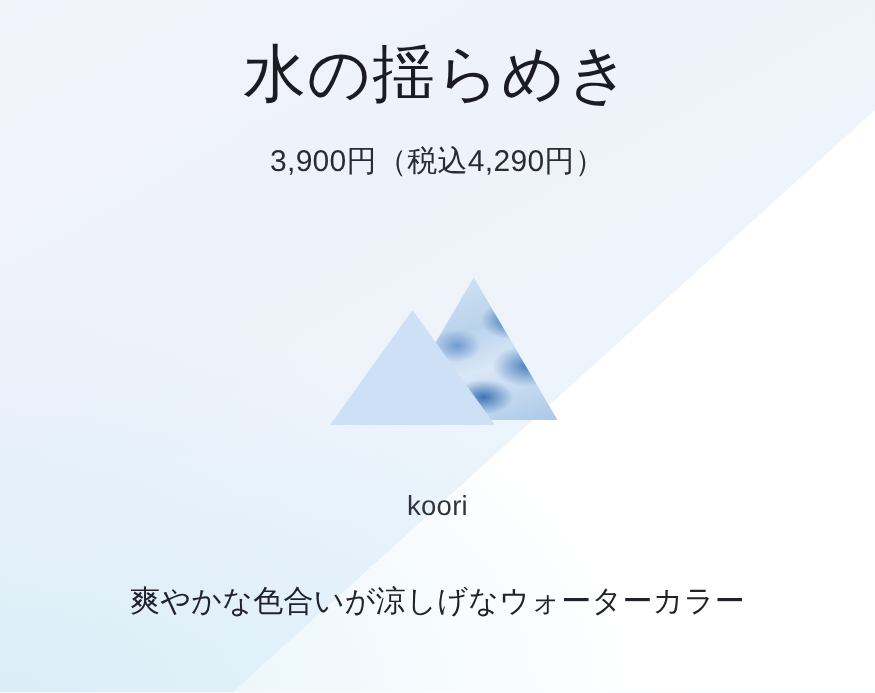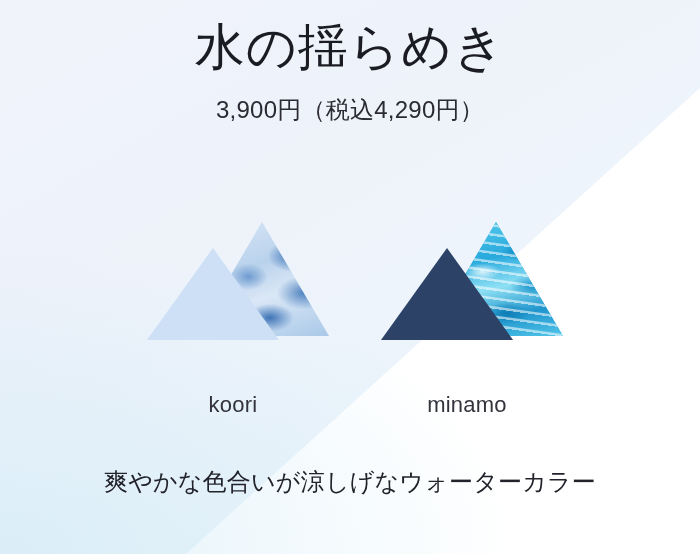--- a/index.html
+++ b/index.html
@@ -43,21 +43,21 @@
 
   .header {
     position: absolute;
     top: 0;
     left: 0;
     width: 700px;
     text-align: center;
   }
 
   .product-title {
-    margin: 0;
+    margin: 12px;
     padding-top: 18px;
     font-size: 50px;
     line-height: 1.18;
     font-weight: 400;
     letter-spacing: 0.02em;
     color: #1b1b24;
   }
 
   .product-price {
     margin: 4px;
@@ -194,25 +194,18 @@
   <div class="variants">
 
     <div class="variant">
       <div class="swatch swatch-koori">
         <div class="tri tri-textured"></div>
         <div class="tri tri-solid"></div>
       </div>
       <p class="variant-label">koori</p>
     </div>
 
-    <div class="variant">
-      <div class="swatch swatch-minamo">
-        <div class="tri tri-textured"></div>
-        <div class="tri tri-solid"></div>
-      </div>
-      <p class="variant-label">minamo</p>
-    </div>
 
   </div>
 
   <p class="caption">爽やかな色合いが涼しげなウォーターカラー</p>
 
 </div>
 
 </body></html>

